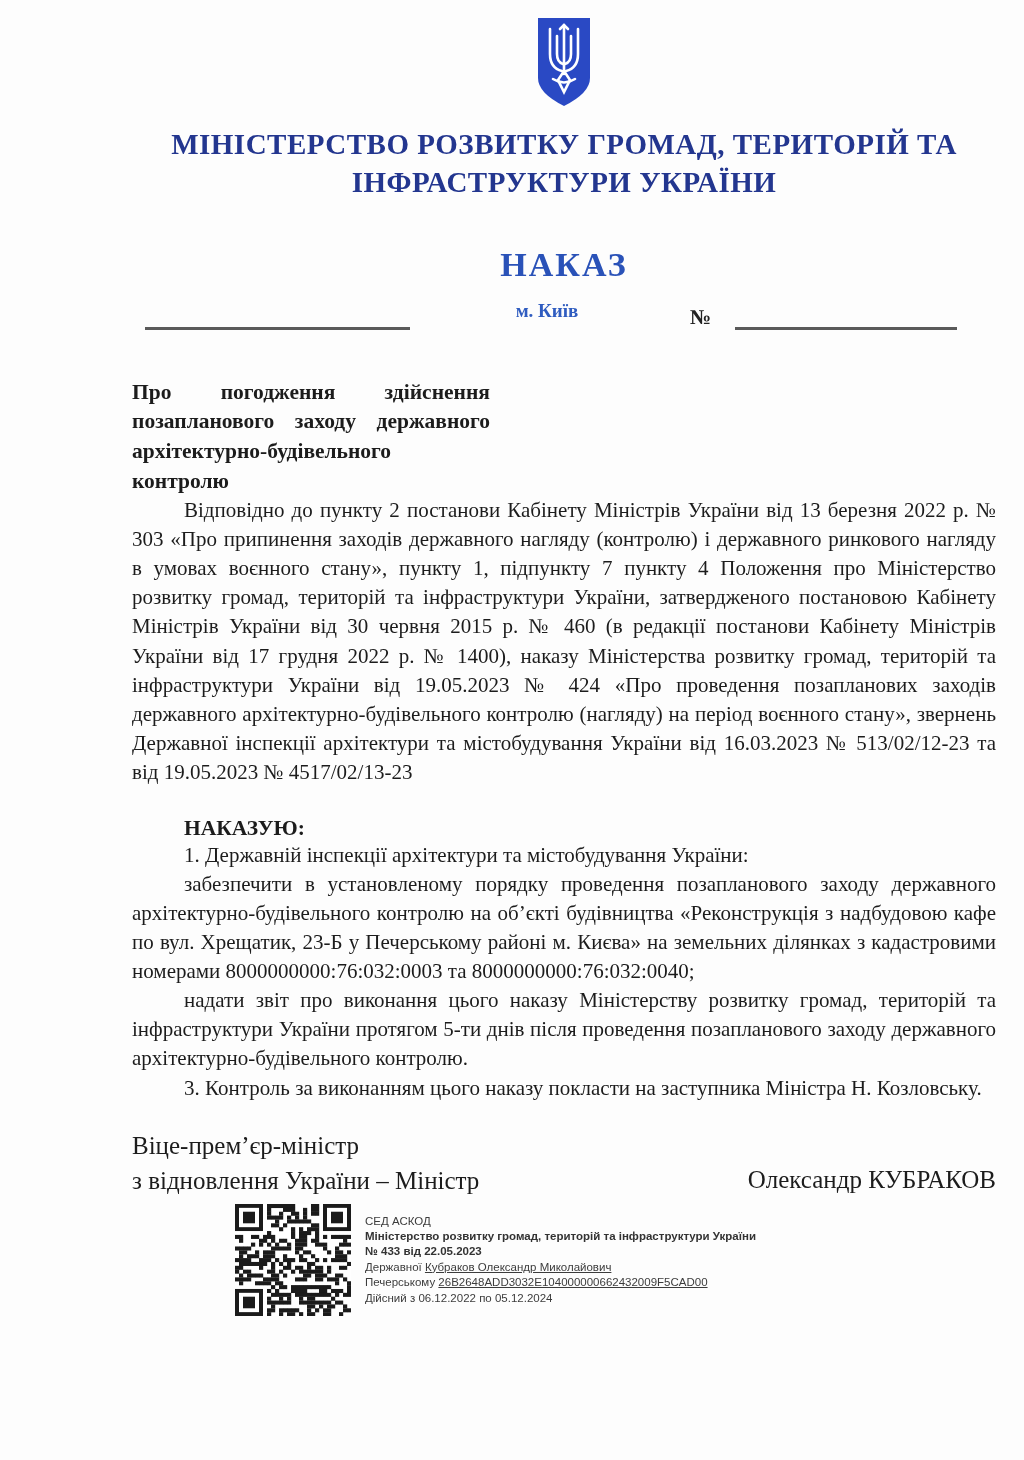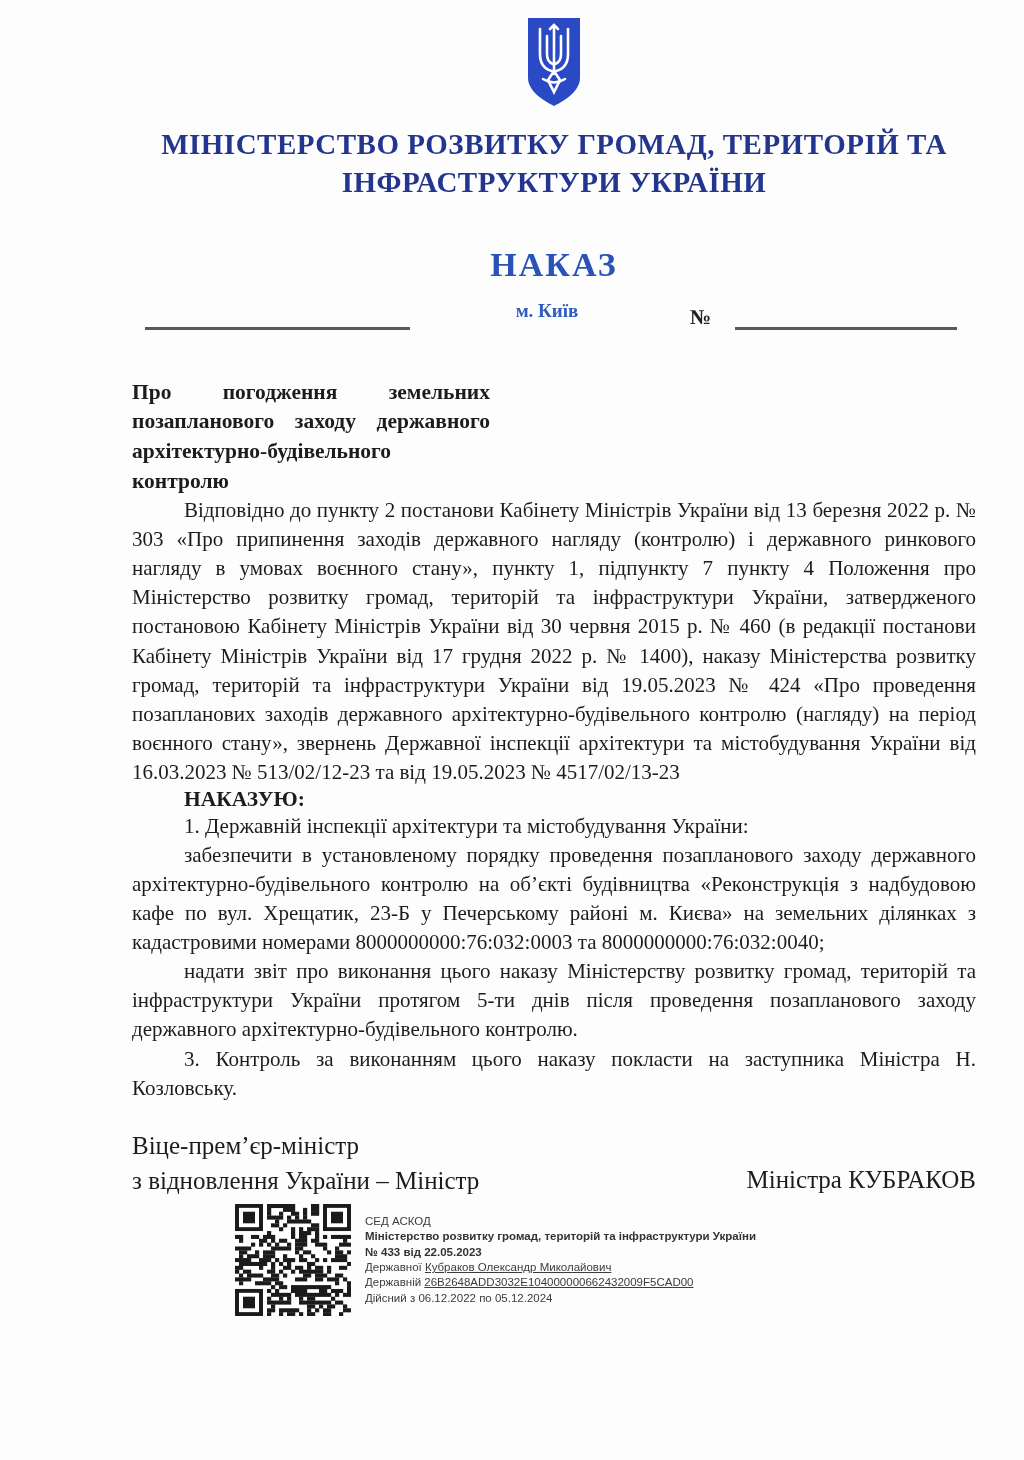--- a/index.html
+++ b/index.html
@@ -5,21 +5,21 @@
   html,body{margin:0;padding:0;background:#e9e9e9;}
   .page{
     position:relative;
     width:1024px;height:1460px;
     margin:0 auto;
     background:#fdfdfd;
     overflow:hidden;
     font-family:"Liberation Serif","DejaVu Serif",serif;
     color:#1c1c1c;
   }
-  .content{padding:14px 48px 0 132px;}
+  .content{padding:14px 28px 0 132px;}
 
   
   .emblem-wrap{text-align:center;margin-top:2px;}
   .emblem{display:inline-block;width:56px;height:92px;}
   .ministry-title{
     margin:13px auto 0;
     max-width:830px;
     text-align:center;
     font-weight:bold;
     font-size:29px;
@@ -61,20 +61,21 @@
   }
   p.body-par{
     margin:0;
     font-size:21px;
     line-height:1.385;
     text-align:justify;
     text-indent:52px;
   }
   .preamble{margin-top:19px;}
   .decree-heading{
+    margin-top:29px;
     text-indent:52px;
     font-weight:bold;
     font-size:21.5px;
   }
   .par-item1{margin-top:25px;}
   .par-ensure{margin-top:15px;}
   .par-report{margin-top:16px;}
   .par-control{margin-top:16px;}
 
   
@@ -126,37 +127,37 @@
 
     <div class="order-title">НАКАЗ</div>
 
     <div class="dateline">
       <span class="blank-line line-date"></span>
       <span class="place">м. Київ</span>
       <span class="no-sign">№</span>
       <span class="blank-line line-number"></span>
     </div>
 
-    <div class="subject">Про погодження земельних позапланового заходу державного архітектурно-будівельного контролю</div>
+    <div class="subject">Про погодження здійснення позапланового заходу державного архітектурно-будівельного контролю</div>
 
     <p class="body-par preamble">Відповідно до пункту 2 постанови Кабінету Міністрів України від 13 березня 2022 р. № 303 «Про припинення заходів державного нагляду (контролю) і державного ринкового нагляду в умовах воєнного стану», пункту 1, підпункту 7 пункту 4 Положення про Міністерство розвитку громад, територій та інфраструктури України, затвердженого постановою Кабінету Міністрів України від 30 червня 2015 р. № 460 (в редакції постанови Кабінету Міністрів України від 17 грудня 2022 р. № 1400), наказу Міністерства розвитку громад, територій та інфраструктури України від 19.05.2023 № 424 «Про проведення позапланових заходів державного архітектурно-будівельного контролю (нагляду) на період воєнного стану», звернень Державної інспекції архітектури та містобудування України від 16.03.2023 № 513/02/12-23 та від 19.05.2023 № 4517/02/13-23</p>
 
     <div class="decree-heading">НАКАЗУЮ:</div>
 
     <p class="body-par par-item1">1. Державній інспекції архітектури та містобудування України:</p>
     <p class="body-par par-ensure">забезпечити в установленому порядку проведення позапланового заходу державного архітектурно-будівельного контролю на об’єкті будівництва «Реконструкція з надбудовою кафе по вул. Хрещатик, 23-Б у Печерському районі м. Києва» на земельних ділянках з кадастровими номерами 8000000000:76:032:0003 та 8000000000:76:032:0040;</p>
     <p class="body-par par-report">надати звіт про виконання цього наказу Міністерству розвитку громад, територій та інфраструктури України протягом 5-ти днів після проведення позапланового заходу державного архітектурно-будівельного контролю.</p>
     <p class="body-par par-control">3. Контроль за виконанням цього наказу покласти на заступника Міністра Н. Козловську.</p>
 
     <div class="signature-row">
       <div class="sig-position">
         <div>Віце-прем’єр-міністр</div>
         <div>з відновлення України – Міністр</div>
       </div>
-      <div class="sig-name">Міністра КУБРАКОВ</div>
+      <div class="sig-name">Олександр КУБРАКОВ</div>
     </div>
 
     <div class="stamp">
       <div class="qr"><svg viewBox="0 0 29 29" width="100%" height="100%" preserveAspectRatio="none">
             <rect x="8" y="0" width="1.05" height="1.05" fill="#1b1b1b"></rect>
             <rect x="9" y="0" width="1.05" height="1.05" fill="#1b1b1b"></rect>
             <rect x="10" y="0" width="1.05" height="1.05" fill="#1b1b1b"></rect>
             <rect x="11" y="0" width="1.05" height="1.05" fill="#1b1b1b"></rect>
             <rect x="12" y="0" width="1.05" height="1.05" fill="#1b1b1b"></rect>
             <rect x="13" y="0" width="1.05" height="1.05" fill="#1b1b1b"></rect>
@@ -499,21 +500,21 @@
           </svg></div>
       <div class="stamp-text">
         <div class="stamp-line">СЕД АСКОД</div>
         <div class="stamp-line b">Міністерство розвитку громад, територій та інфраструктури України</div>
         <div class="stamp-line b">№ 433 від 22.05.2023</div>
         <div class="stamp-line">
           <span>Державної</span>
            <span class="u">Кубраков Олександр Миколайович</span>
         </div>
         <div class="stamp-line">
-          <span>Державній</span>
+          <span>Печерському</span>
            <span class="u">26B2648ADD3032E104000000662432009F5CAD00</span>
         </div>
         <div class="stamp-line">Дійсний з 06.12.2022 по 05.12.2024</div>
       </div>
     </div>
 
   </div>
 </div>
 
 </body></html>

